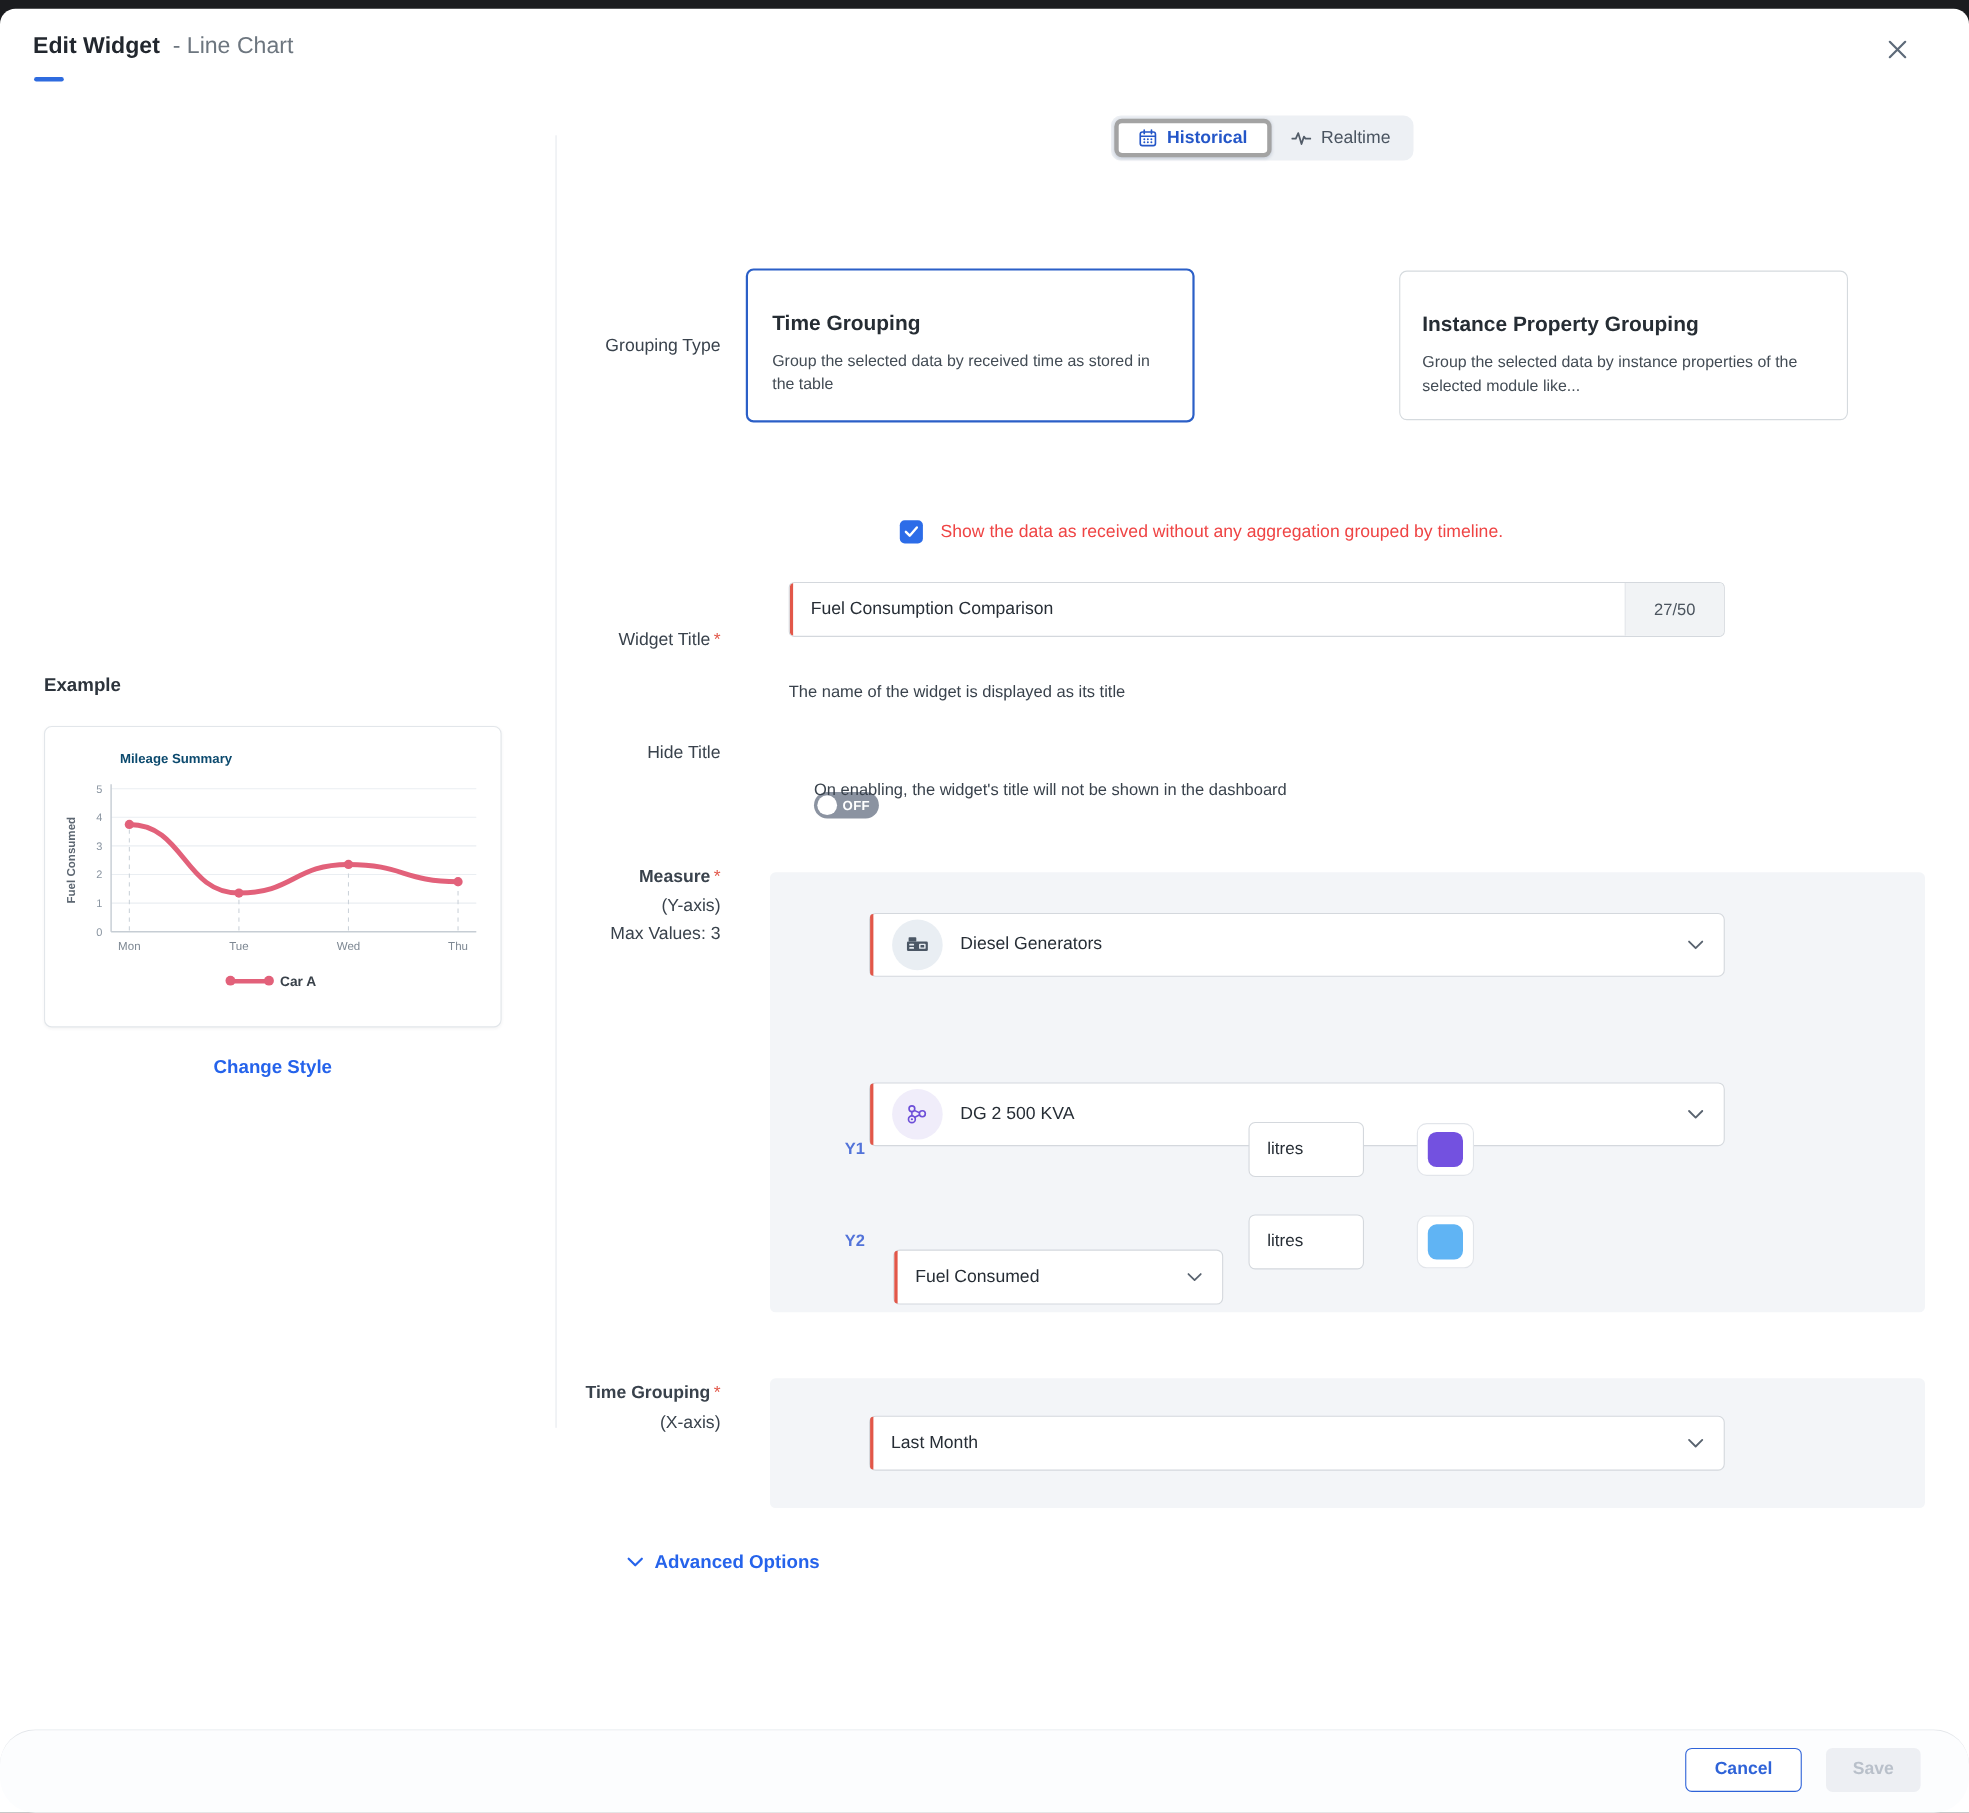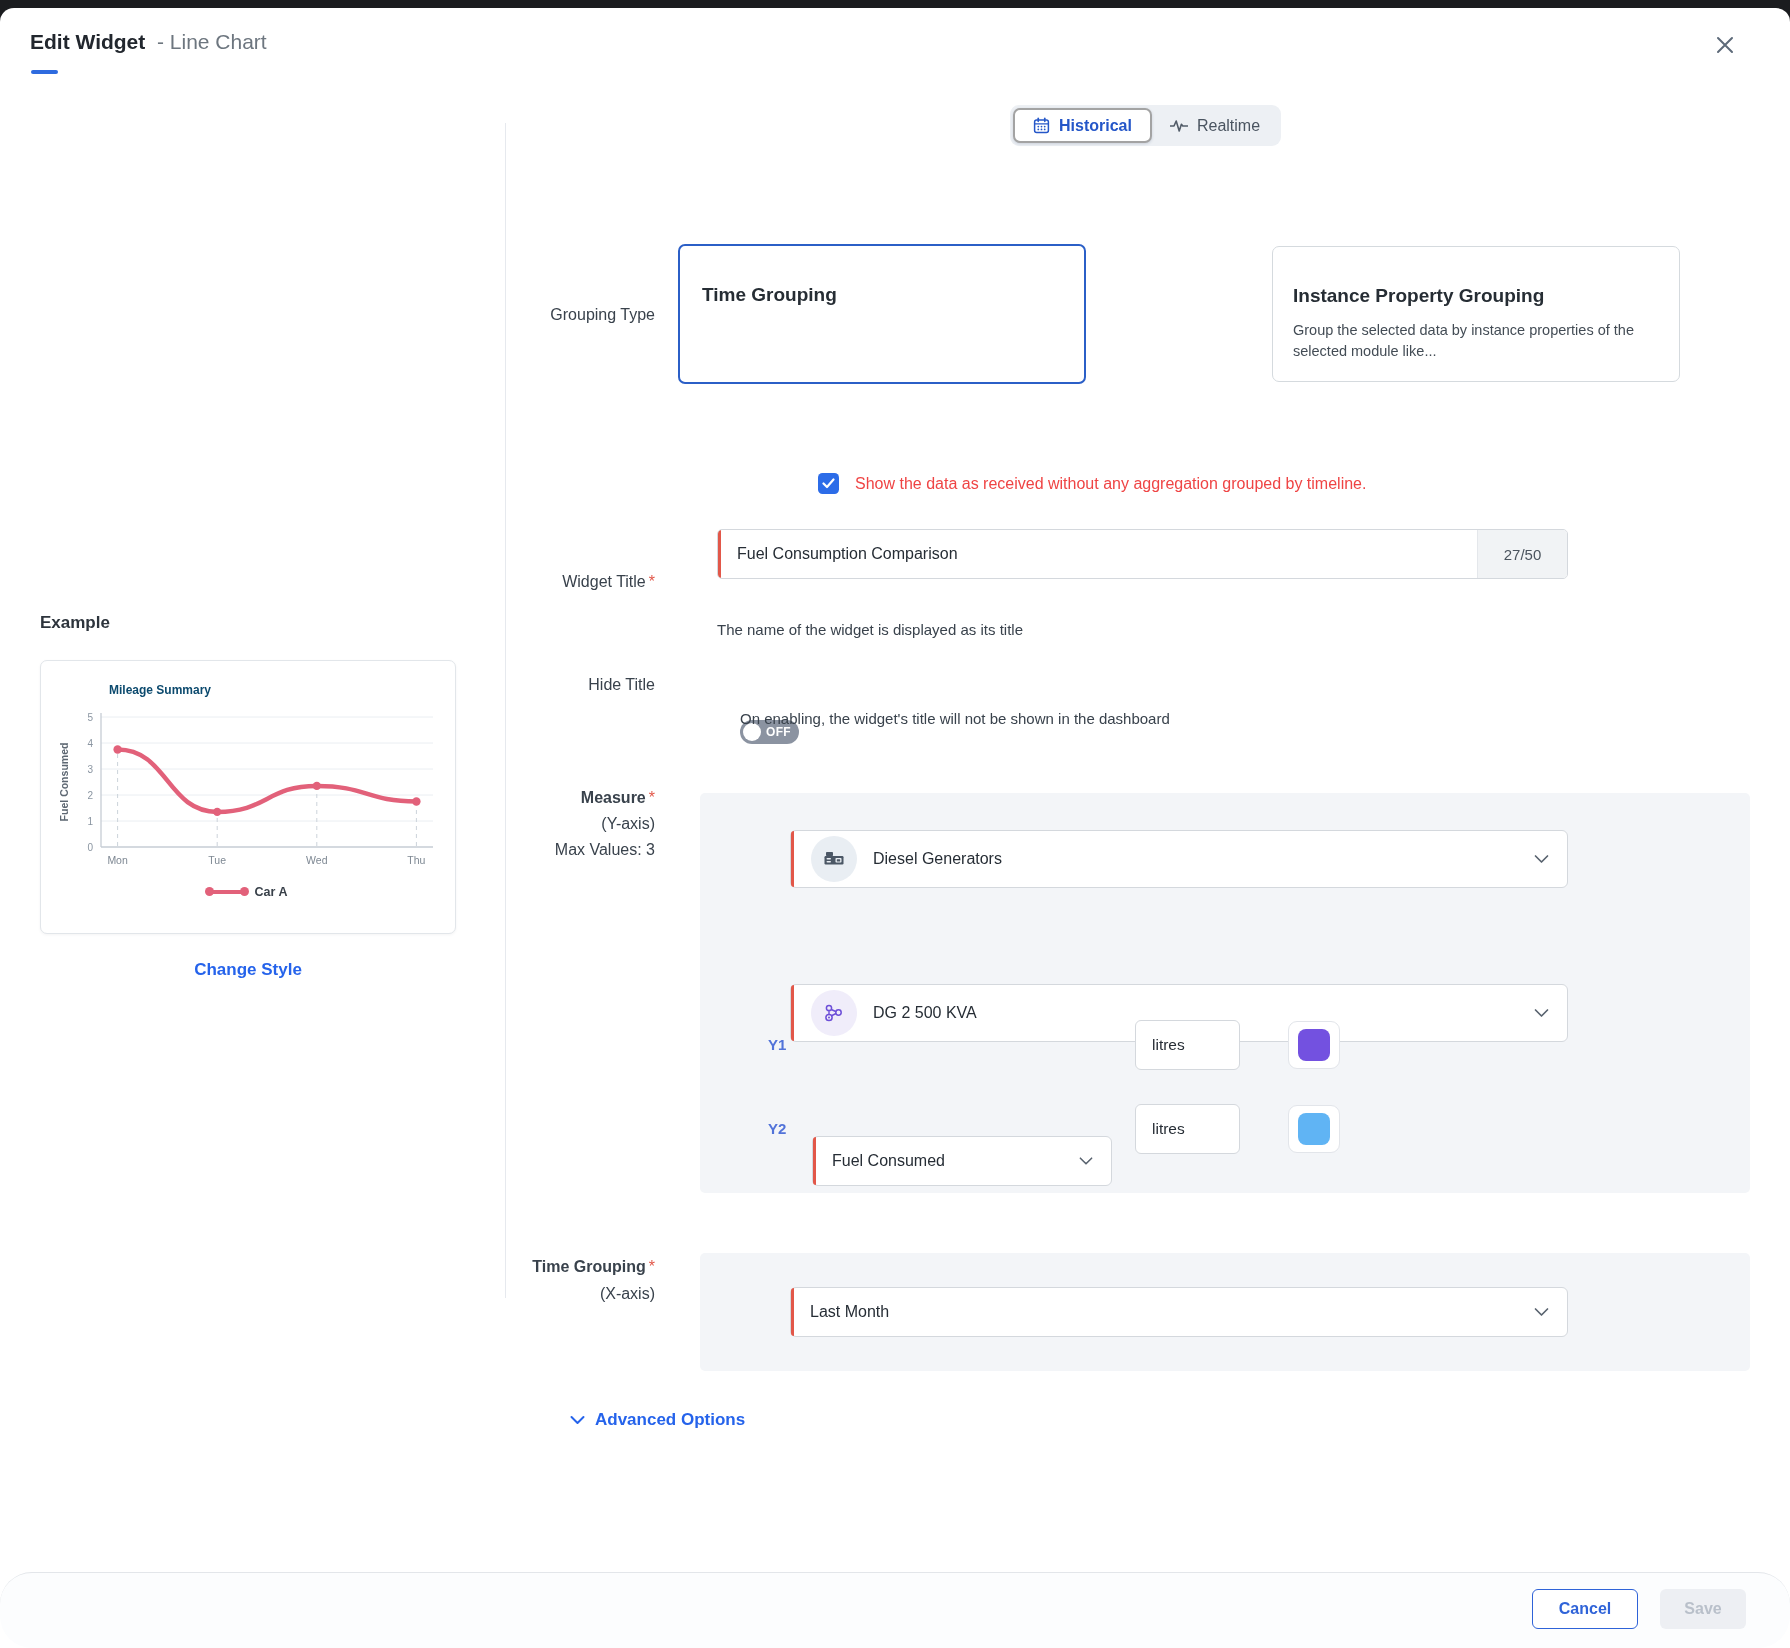--- a/index.html
+++ b/index.html
@@ -15,21 +15,21 @@
   .hdr-underline { width:27px; height:4px; background:#2e6bdf; border-radius:2px; }
   .close-btn { width:30px; height:30px; cursor:pointer; color:#5d6a79; }
 
   .divider { width:1px; background:#e6e9ee; }
 
   
   .mode-toggle { display:flex; align-items:stretch; background:#edf0f4; border-radius:9px; padding:3px; height:41px; }
   .mode-opt { display:flex; align-items:center; gap:9px; padding:0 18px; border-radius:7px;
     font-size:16px; color:#4a5460; cursor:pointer; white-space:nowrap; }
   .mode-opt.selected { background:#ffffff; color:#2456c8; font-weight:700;
-    box-shadow:0 1px 3px rgba(40,60,100,.18); border:2px solid #a3a3a3; }
+    box-shadow:0 1px 3px rgba(40,60,100,.18); border:4px solid #a3a3a3; }
 
   
   .gcard { background:#fff; border:1px solid #d5dade; border-radius:7px; padding:38px 20px 0 22px; cursor:pointer; }
   .gcard.selected { border:2px solid #2b5fc7; }
   .gcard-title { font-size:19px; font-weight:700; color:#262d34; margin-bottom:13px; }
   .gcard-desc { font-size:14.5px; color:#434c55; line-height:1.45; }
 
   .form-label { font-size:16px; color:#39424c; text-align:right; }
   .req { color:#e25749; margin-left:3px; }
 
@@ -178,20 +178,21 @@
         <polyline points="0.5,7 4,7 6.2,2 9.2,12 11.4,5.2 12.8,7 17.5,7" fill="none" stroke="#525c68" stroke-width="1.6" stroke-linejoin="round" stroke-linecap="round"></polyline>
       </svg>
       <span>Realtime</span>
     </div>
   </div>
 
   <div class="abs form-label" style="left:455px; top:298px; width:200px;">Grouping Type</div>
 
   <div class="abs gcard selected" style="left:678px; top:236px; width:408px; height:140px;">
     <div class="gcard-title">Time Grouping</div>
+    <div class="gcard-desc">Group the selected data by received time as stored in the table</div>
   </div>
   <div class="abs gcard" style="left:1272px; top:238px; width:408px; height:136px;padding-left:20px;">
     <div class="gcard-title">Instance Property Grouping</div>
     <div class="gcard-desc">Group the selected data by instance properties of the selected module like...</div>
   </div>
 
   <div class="abs" style="left:818px; top:465px; display:flex; align-items:center; gap:16px;">
     <div class="cbx">
       <svg width="13" height="11" viewBox="0 0 13 11">
         <polyline points="1.5,5.5 5,9 11.5,1.5" fill="none" stroke="#ffffff" stroke-width="2.2" stroke-linecap="round" stroke-linejoin="round"></polyline>

